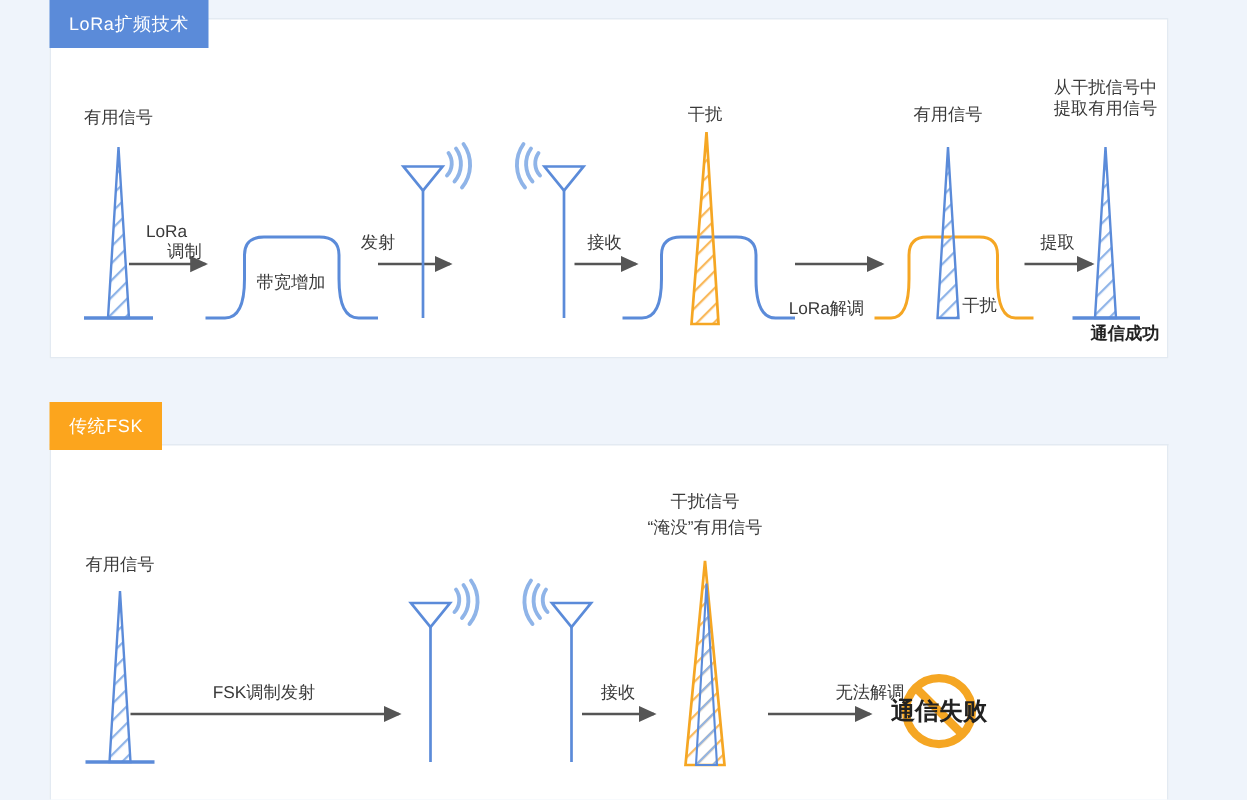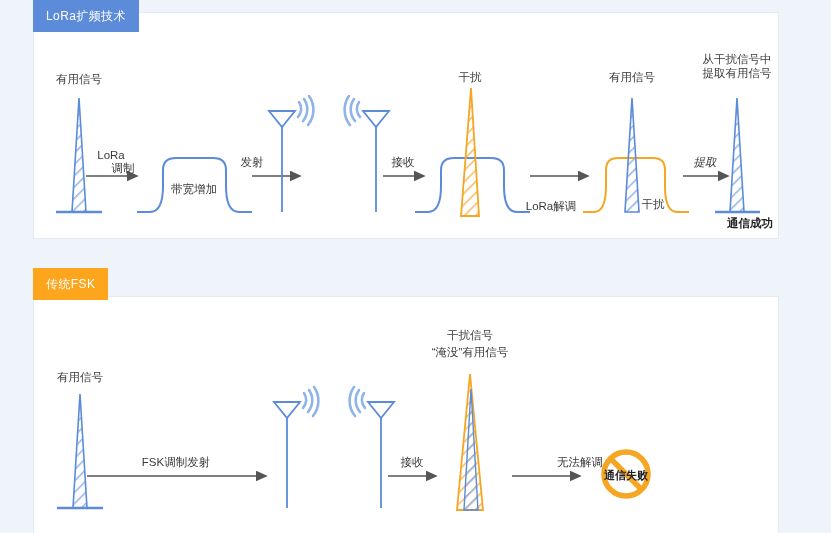--- a/index.html
+++ b/index.html
@@ -111,21 +111,21 @@
   <div class="lbl" style="left:79px;top:72px;">有用信号</div>
   <div class="lbl" style="left:111px;top:148px;">LoRa</div>
   <div class="lbl" style="left:111px;top:161px;margin-left:12px;">调制</div>
   <div class="lbl" style="left:194px;top:182px;">带宽增加</div>
   <div class="lbl" style="left:252px;top:155px;">发射</div>
   <div class="lbl" style="left:403px;top:155px;">接收</div>
   <div class="lbl" style="left:470px;top:70px;">干扰</div>
   <div class="lbl" style="left:551px;top:155px;margin-top:44px;">LoRa解调</div>
   <div class="lbl" style="left:632px;top:70px;">有用信号</div>
   <div class="lbl" style="left:653px;top:197px;">干扰</div>
-  <div class="lbl" style="left:705px;top:155px;font-style:italic;">提取</div>
+  <div class="lbl" style="left:705px;top:155px;">提取</div>
   <div class="lbl" style="left:737px;top:52px;">从干扰信号中</div>
   <div class="lbl" style="left:737px;top:66px;">提取有用信号</div>
   <div class="lbl bold" style="left:738px;top:216px;margin-left:12px;">通信成功</div>
 </div>
 
 <div class="panel" id="panel-fsk"></div>
 <div class="section-header" id="header-fsk">
   <span>传统FSK</span>
 </div>
 
@@ -175,14 +175,14 @@
       <line x1="611" y1="459" x2="641" y2="489" stroke="#f5a623" stroke-width="5.5"></line>
     </g>
   </svg>
 
   <div class="lbl" style="left:80px;top:370px;">有用信号</div>
   <div class="lbl" style="left:176px;top:455px;">FSK调制发射</div>
   <div class="lbl" style="left:412px;top:455px;">接收</div>
   <div class="lbl" style="left:470px;top:328px;">干扰信号</div>
   <div class="lbl" style="left:470px;top:345px;">“淹没”有用信号</div>
   <div class="lbl" style="left:546px;top:455px;margin-left:34px;">无法解调</div>
-  <div class="lbl bold" style="left:626px;top:468px;font-size:11px;">通信失败</div>
+  <div class="lbl bold" style="left:626px;top:468px;font-size:16px;">通信失败</div>
 </div>
 
 </body></html>

